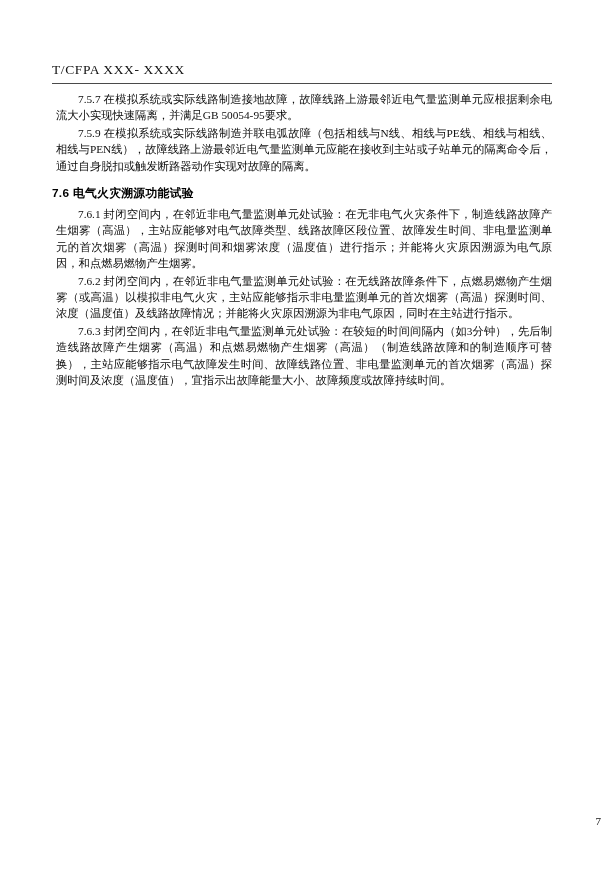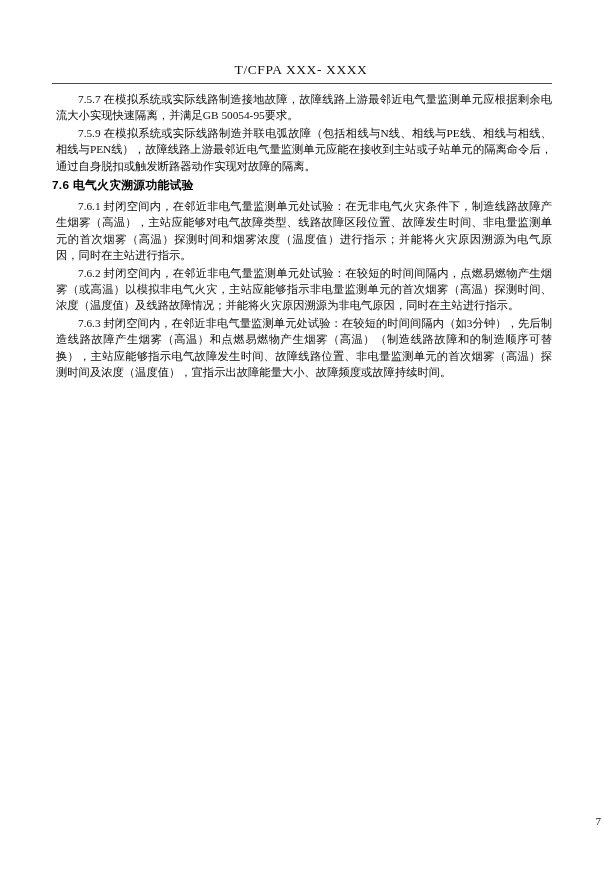--- a/index.html
+++ b/index.html
@@ -20,21 +20,21 @@
     box-sizing: border-box;
   }
   .content {
     position: absolute;
     left: 52px;
     top: 0;
     width: 500px;
     height: 869px;
   }
   .header {
-    text-align: center;
+    text-align: left;
     font-size: 13.5px;
     letter-spacing: 0.6px;
     font-family: "Liberation Serif", "DejaVu Serif", serif;
     color: #111;
     padding-top: 62px;
     padding-right: 2px;
     font-weight: 500;
   }
   .rule {
     border: none;
@@ -48,21 +48,21 @@
     line-height: 16.4px;
     text-align: justify;
     text-justify: inter-ideograph;
     color: #0c0c0c;
     font-family: "Liberation Serif", "DejaVu Serif", serif;
   }
   p.indent {
     text-indent: 22px;
   }
   h2.section {
-    margin: 3px 0 4px 0;
+    margin: 11px 0 4px 0;
     font-size: 11.8px;
     line-height: 17px;
     font-weight: bold;
     color: #000;
     font-family: "Liberation Sans", "DejaVu Sans", sans-serif;
     letter-spacing: 0.3px;
   }
   .pageno {
     position: absolute;
     right: 2px;
@@ -79,19 +79,19 @@
   <div class="content">
 
     <div class="header">T/CFPA XXX- XXXX</div>
     <hr class="rule">
 
     <p class="para indent">7.5.7 在模拟系统或实际线路制造接地故障，故障线路上游最邻近电气量监测单元应根据剩余电流大小实现快速隔离，并满足GB 50054-95要求。</p>
     <p class="para indent">7.5.9 在模拟系统或实际线路制造并联电弧故障（包括相线与N线、相线与PE线、相线与相线、相线与PEN线），故障线路上游最邻近电气量监测单元应能在接收到主站或子站单元的隔离命令后，通过自身脱扣或触发断路器动作实现对故障的隔离。</p>
 
     <h2 class="section">7.6 电气火灾溯源功能试验</h2>
 
-    <p class="para indent">7.6.1 封闭空间内，在邻近非电气量监测单元处试验：在无非电气火灾条件下，制造线路故障产生烟雾（高温），主站应能够对电气故障类型、线路故障区段位置、故障发生时间、非电量监测单元的首次烟雾（高温）探测时间和烟雾浓度（温度值）进行指示；并能将火灾原因溯源为电气原因，同时在主站进行指示。</p>
-    <p class="para indent">7.6.2 封闭空间内，在邻近非电气量监测单元处试验：在较短的时间间隔内，点燃易燃物产生烟雾（或高温）以模拟非电气火灾，主站应能够指示非电量监测单元的首次烟雾（高温）探测时间、浓度（温度值）及线路故障情况；并能将火灾原因溯源为非电气原因，同时在主站进行指示。</p>
+    <p class="para indent">7.6.1 封闭空间内，在邻近非电气量监测单元处试验：在无非电气火灾条件下，制造线路故障产生烟雾（高温），主站应能够对电气故障类型、线路故障区段位置、故障发生时间、非电量监测单元的首次烟雾（高温）探测时间和烟雾浓度（温度值）进行指示；并能将火灾原因溯源为电气原因，和点燃易燃物产生烟雾。</p>
+    <p class="para indent">7.6.2 封闭空间内，在邻近非电气量监测单元处试验：在无线路故障条件下，点燃易燃物产生烟雾（或高温）以模拟非电气火灾，主站应能够指示非电量监测单元的首次烟雾（高温）探测时间、浓度（温度值）及线路故障情况；并能将火灾原因溯源为非电气原因，同时在主站进行指示。</p>
     <p class="para indent">7.6.3 封闭空间内，在邻近非电气量监测单元处试验：在较短的时间间隔内（如3分钟），先后制造线路故障产生烟雾（高温）和点燃易燃物产生烟雾（高温）（制造线路故障和的制造顺序可替换），主站应能够指示电气故障发生时间、故障线路位置、非电量监测单元的首次烟雾（高温）探测时间及浓度（温度值），宜指示出故障能量大小、故障频度或故障持续时间。</p>
 
   </div>
   <div class="pageno">7</div>
 </div>
 
 </body></html>

